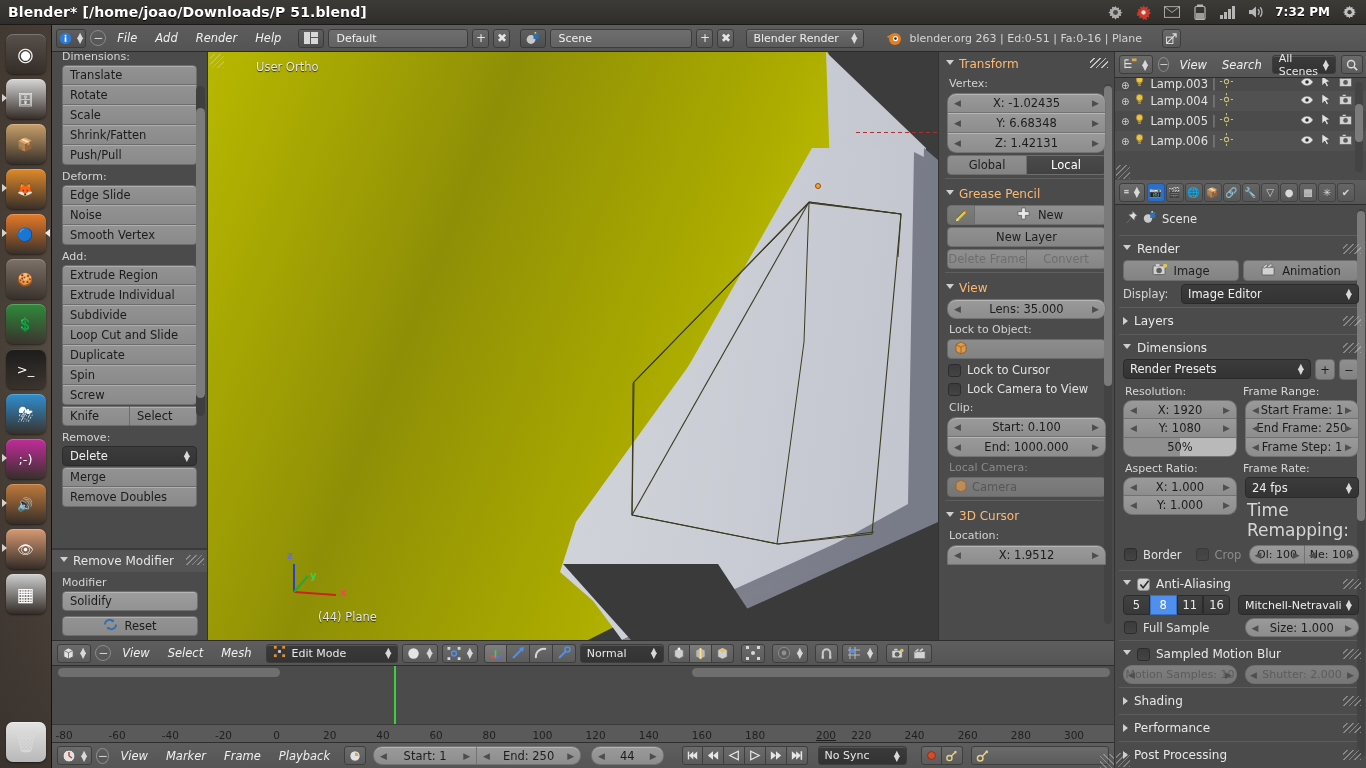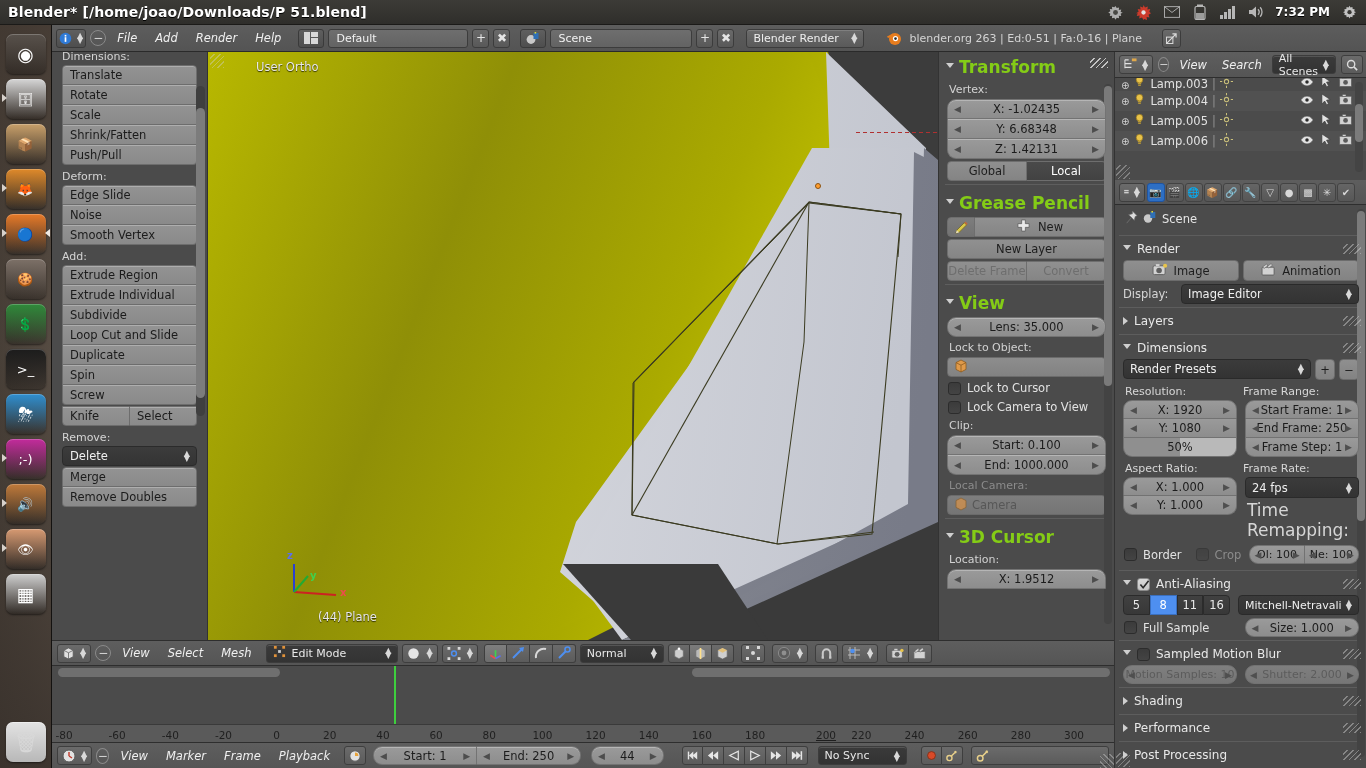--- a/index.html
+++ b/index.html
@@ -135,21 +135,21 @@
   }
   .vp-canvas{ position:absolute; inset:0; background:#3d3d3d;}
   .vp-text{ position:absolute; color:#e8e8e8; font-size:11.5px; text-shadow:0 1px 1px rgba(0,0,0,.7);}
   .axis-lbl{ position:absolute; font-size:10px; font-weight:bold;}
 
   
   .npanel{
     position:absolute; left:886px; top:27px; width:176px; height:588px;
     background:#4b4b4b; border-left:1px solid #333; overflow:hidden;
   }
-  .np-hdr{ display:flex; align-items:center; gap:5px; padding:5px 8px 4px 7px; color:#84cc16; font-size:17px;font-weight:bold;}
+  .np-hdr{ display:flex; align-items:center; gap:5px; padding:5px 8px 4px 7px; color:#fdba74; font-size:12px;}
   .np-sep{ height:1px; background:#5e5e5e; margin:3px 6px;}
   .np-sub{ color:#d2d2d2; font-size:11px; padding:2px 8px 3px 10px;}
   .np-num{
     margin:0 8px 2px 8px; height:20px; border-radius:9px;
     background:linear-gradient(to bottom,#9a9a9a,#8d8d8d); border:1px solid #737373;
     color:#1c1c1c; font-size:11.5px; display:flex; align-items:center; justify-content:center;
     position:relative; box-shadow:inset 0 1px 0 rgba(255,255,255,.28);
   }
   .np-num.grp-top{ border-radius:9px 9px 0 0; margin-bottom:0;}
   .np-num.grp-mid{ border-radius:0; margin-bottom:0; border-top:none;}
@@ -464,20 +464,39 @@
               <span>▲</span>
               <span>▼</span>
             </span>
           </div>
           <div class="ts-btn grp-top">Merge</div>
           <div class="ts-btn grp-bot">Remove Doubles</div>
         </div>
       <div class="ts-scroll"></div>
       <div class="ts-scroll-thumb"></div>
 
+      <div style="position:absolute;left:0;bottom:0;width:156px;height:92px;background:#4b4b4b;border-top:1px solid #3a3a3a;">
+        <div class="ts-panel-hdr">
+          <span class="tri down"></span>
+          <span>Remove Modifier</span>
+          <span class="grip" style="right:4px;top:6px;"></span>
+        </div>
+        <div class="ts-label">Modifier</div>
+        <div class="ts-btn" style="background:linear-gradient(to bottom,#9d9d9d,#929292);">Solidify</div>
+        <div class="ts-btn" style="margin-top:5px;justify-content:center;padding-left:0;gap:6px;">
+          <span>
+            <svg width="15" height="13" viewBox="0 0 16 14">
+                <path d="M2 7a5 5 0 019-3M14 7a5 5 0 01-9 3" fill="none" stroke="#2f6fb5" stroke-width="2"></path>
+                <path d="M11 1l1 3-3 .4z" fill="#2f6fb5"></path>
+                <path d="M5 13l-1-3 3-.4z" fill="#2f6fb5"></path>
+              </svg>
+          </span>
+          <span>Reset</span>
+        </div>
+      </div>
     </div>
 
     <div class="viewport">
       <svg class="vp-canvas" width="730" height="588" viewBox="0 0 730 588">
         <defs>
           <linearGradient id="gYellow" x1="0" y1="0" x2="1" y2="0.35">
             <stop offset="0%" stop-color="#b8b800"></stop>
             <stop offset="42%" stop-color="#8f8f07"></stop>
             <stop offset="78%" stop-color="#aaaa00"></stop>
             <stop offset="100%" stop-color="#c3c300"></stop>

